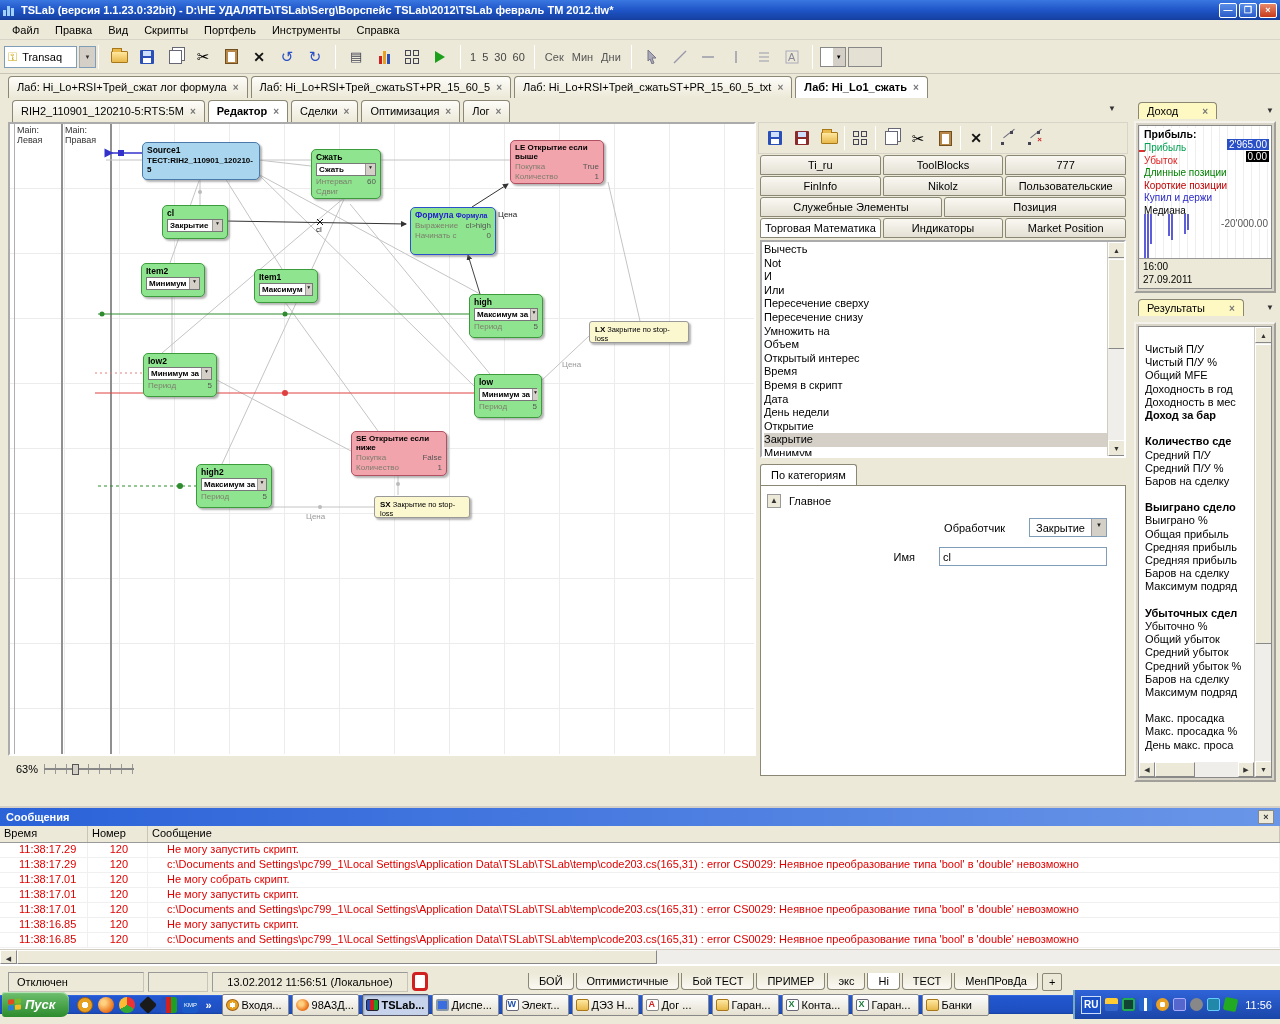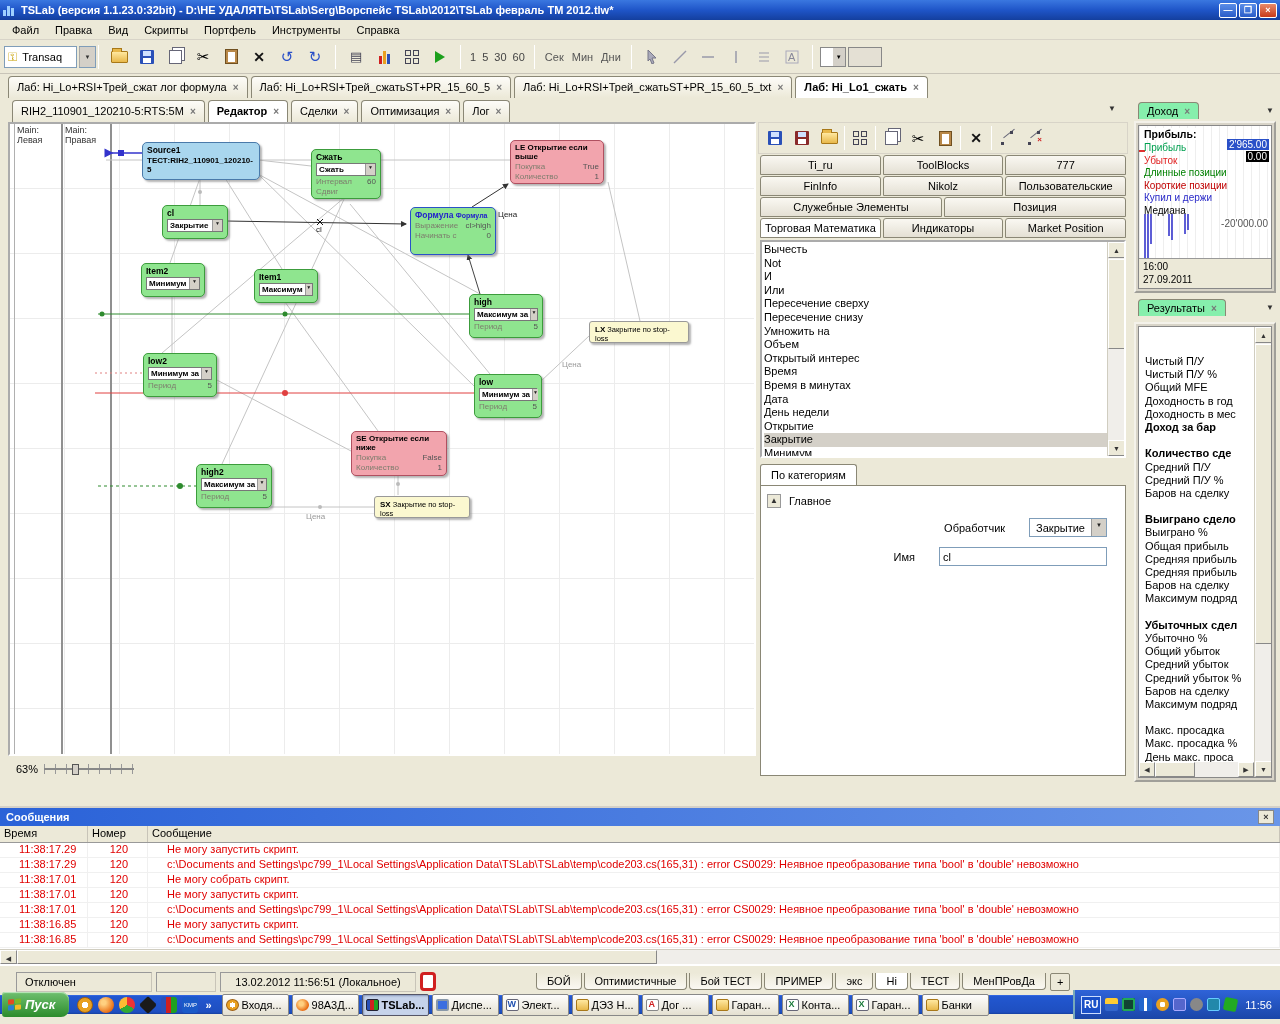--- a/index.html
+++ b/index.html
@@ -114,34 +114,34 @@
 .collapse-btn{width:14px;height:14px;border:1px solid #999;background:#ece9d8;text-align:center;font-size:8px;line-height:12px;color:#333;}
 .frow{display:flex;align-items:center;justify-content:flex-end;gap:24px;margin:10px 12px 10px 0;}
 .fsel2{display:flex;align-items:center;border:1px solid #7f9db9;background:#fff;height:19px;}
 .fsel2 .v{padding:0 6px;min-width:60px;}
 .fsel2 .ddb{height:17px;width:15px;}
 .fsel2 .ddb::before{font-size:6px;top:-2px;}
 .finput{width:168px;height:19px;border:1px solid #7f9db9;font-family:"Liberation Sans",sans-serif;font-size:11px;padding:0 3px;}
 
 .sidebar{position:absolute;top:100px;left:1132px;width:146px;height:690px;background:#ece9d8;}
 .stabrow{display:flex;align-items:center;height:21px;padding-left:6px;gap:4px;}
-.stab{display:flex;align-items:center;gap:6px;border:1px solid #8a8775;border-bottom:none;border-radius:4px 4px 0 0;background:#86efac;padding:2px 8px;}
+.stab{display:flex;align-items:center;gap:24px;border:1px solid #8a8775;border-bottom:none;border-radius:4px 4px 0 0;background:#fef9c3;padding:2px 8px;}
 .stabrow .dd-right{margin-left:auto;margin-right:4px;font-size:8px;color:#333;}
 .income{margin:0 2px;height:172px;border:2px outset #f4f2ea;background:#d8d4c8;padding:2px;}
 .income-in{position:relative;width:100%;height:100%;border:1px solid #888;background:#fff;background-image:repeating-linear-gradient(to right,#eee 0 1px,transparent 1px 8px);overflow:hidden;}
 .inc-hdr{position:absolute;top:2px;left:5px;font-weight:bold;font-size:10.5px;background:#fff;}
 .inc-legend{position:absolute;top:16px;left:5px;font-size:10px;line-height:12.6px;white-space:nowrap;}
 .badge1{position:absolute;top:13px;right:2px;background:#2a50c8;color:#fff;font-size:10px;padding:0 2px;}
 .badge2{position:absolute;top:25px;right:2px;background:#000;color:#fff;font-size:10px;padding:0 2px;}
 .axisv{position:absolute;top:92px;right:3px;color:#555;font-size:10px;background:#fff;}
 .redtick{position:absolute;top:24px;left:0;width:6px;height:2px;background:#e03030;}
 .inc-foot{position:absolute;left:0;right:0;bottom:0;height:30px;background:#ece9d8;border-top:1px solid #999;font-size:10px;padding:1px 4px;line-height:13px;}
 .results{margin:4px 2px 0 2px;height:460px;border:2px outset #f4f2ea;background:#d8d4c8;padding:2px;position:relative;}
 .results-in{position:relative;width:100%;height:100%;border:1px solid #888;background:#fff;overflow:hidden;}
-.results ul{list-style:none;padding:28px 0 0 6px;}
+.results ul{list-style:none;padding:16px 0 0 6px;}
 .results li{line-height:13.2px;height:13.2px;white-space:nowrap;overflow:hidden;}
 .results li.bold{font-weight:bold;}
 .hsb{position:absolute;left:0;right:17px;bottom:0;height:15px;background:#f0eeea;display:flex;}
 .hsb .sb-btn{height:15px;width:16px;line-height:13px;}
 .hsb .thumb{width:40px;background:#ece9d8;border:1px solid #fff;border-right-color:#888;border-bottom-color:#888;}
 
 .messages{position:absolute;top:806px;left:0;width:1280px;height:160px;background:#fff;border-top:2px solid #d4d0c8;}
 .msg-title{height:18px;background:linear-gradient(90deg,#2a62d8,#6a96e8);color:#fff;font-weight:bold;display:flex;align-items:center;padding:0 6px;}
 .msg-title .mclose{margin-left:auto;width:16px;height:14px;background:#ece9d8;border:1px solid #888;color:#333;text-align:center;line-height:12px;font-size:9px;font-weight:bold;}
 .msg-header{display:flex;height:17px;background:#ece9d8;border-bottom:1px solid #999;font-weight:normal;}
@@ -149,21 +149,21 @@
 .msg-rows{height:106px;overflow:hidden;}
 .mrow{display:flex;height:15px;color:#e00000;border-bottom:1px solid #f0f0f0;white-space:nowrap;}
 .mrow .c{padding:0 19px;border-right:1px solid #f0f0f0;overflow:hidden;}
 .c.t{width:88px;flex:none;}
 .c.n{width:60px;flex:none;text-align:right;}
 .c.m{flex:1;}
 .msg-hscroll{position:absolute;bottom:2px;left:0;width:1280px;height:15px;background:#f0eeea;display:flex;border-top:1px solid #d0cdc0;}
 .msg-hscroll .sb-btn{height:14px;}
 .msg-hscroll .thumb{width:640px;background:#ece9d8;border:1px solid #fff;border-right-color:#888;border-bottom-color:#888;}
 
-.statusbar{position:absolute;top:968px;left:0;width:1280px;height:27px;background:#ece9d8;display:flex;align-items:center;padding:2px 16px;gap:4px;}
+.statusbar{position:absolute;top:968px;left:0;width:1280px;height:27px;background:#ece9d8;display:flex;align-items:center;padding:2px 8px;gap:4px;}
 .scell{border:1px solid #c8c4b8;border-top-color:#999;border-left-color:#999;height:20px;line-height:18px;padding:0 8px;}
 .scell.c1{width:136px;}
 .scell.c2{width:196px;text-align:center;}
 .rec{width:16px;height:19px;border:3px solid #d02020;border-radius:4px;background:#fff;}
 .btabs{display:flex;gap:2px;margin-left:96px;}
 .btab{border:1px solid #8a8775;border-top:none;border-radius:0 0 4px 4px;background:linear-gradient(#ece9d8,#faf8f2);padding:2px 10px;}
 .btab.active{background:#fff;}
 .btab.plus{padding:2px 6px;background:#ece9d8;border-top:1px solid #8a8775;border-radius:2px;}
 
 .taskbar{position:absolute;top:995px;left:0;width:1280px;height:19px;background:linear-gradient(180deg,#3a6ee8 0%,#2257d0 8%,#1e4fc0 90%,#15409e 100%);display:flex;align-items:center;}
@@ -681,21 +681,21 @@
       <li>Вычесть</li>
           <li>Not</li>
           <li>И</li>
           <li>Или</li>
           <li>Пересечение сверху</li>
           <li>Пересечение снизу</li>
           <li>Умножить на</li>
           <li>Объем</li>
           <li>Открытый интерес</li>
           <li>Время</li>
-          <li>Время в минутах</li>
+          <li>Время в скрипт</li>
           <li>Дата</li>
           <li>День недели</li>
           <li>Открытие</li>
           <li class="selected">Закрытие</li>
           <li>Минимум</li>
         </ul>
       <div class="vsb">
         <div class="sb-btn">▲</div>
         <div class="thumb"></div>
         <div class="sb-btn down">▼</div>

